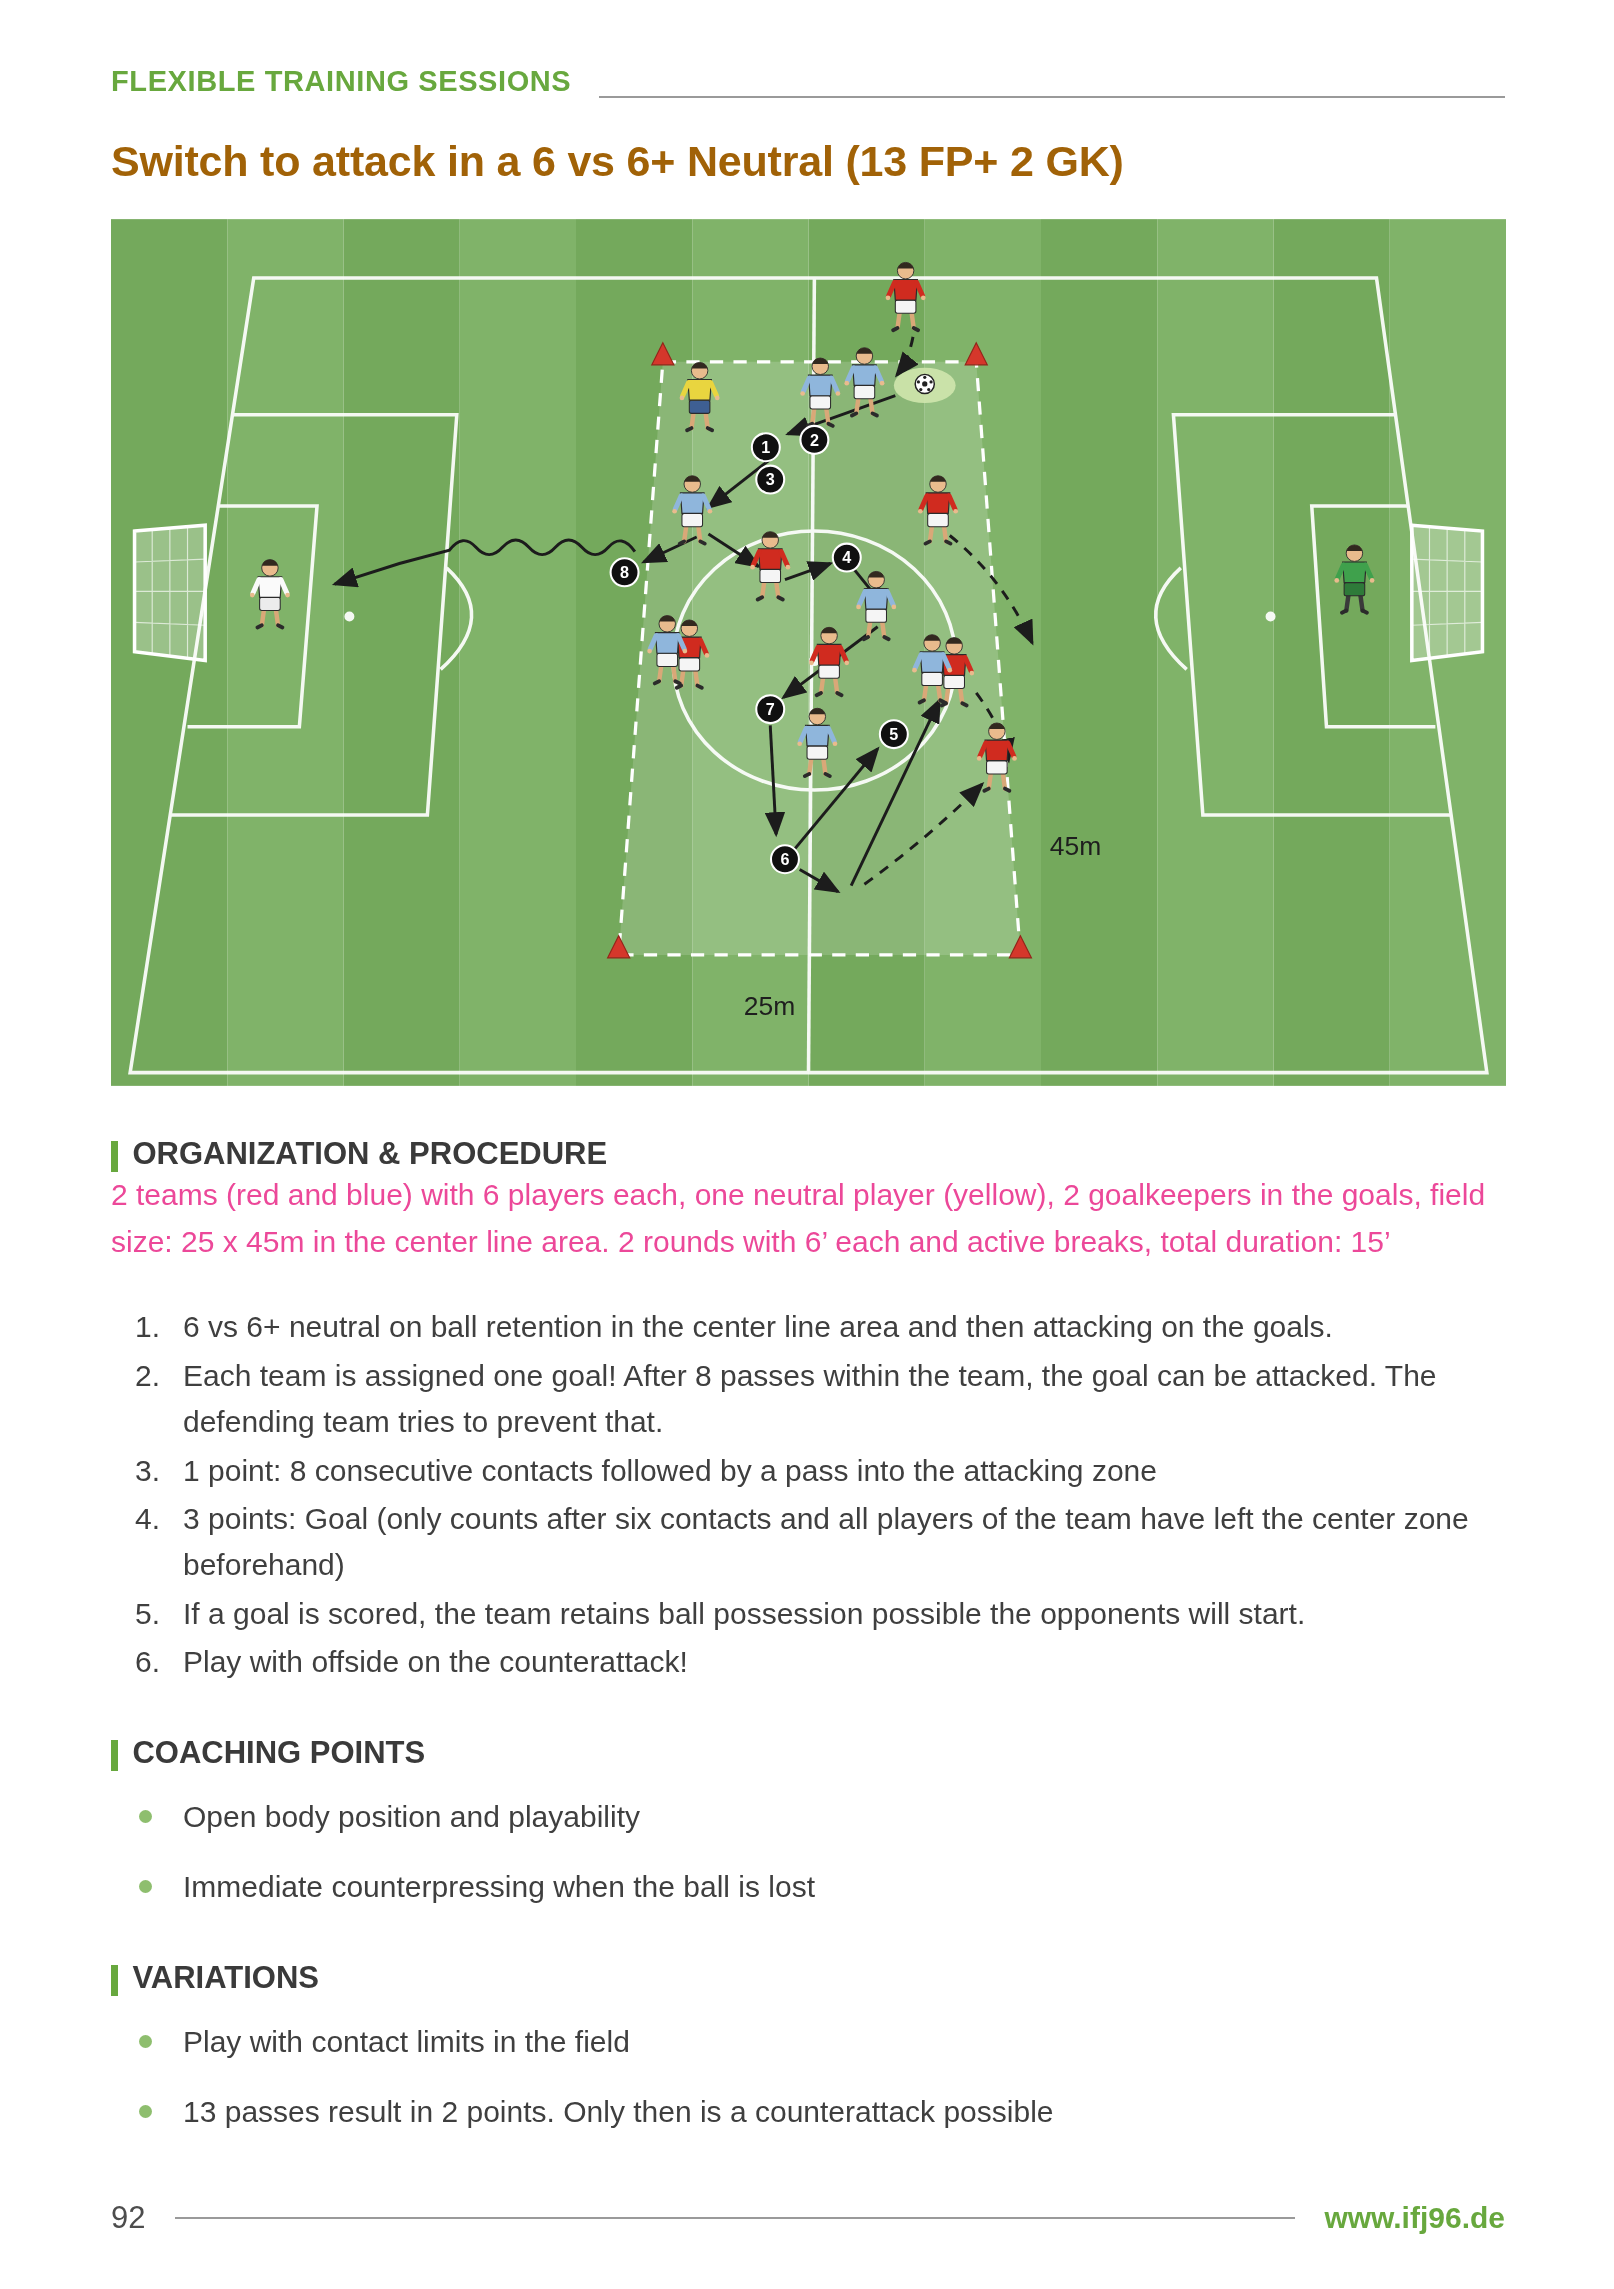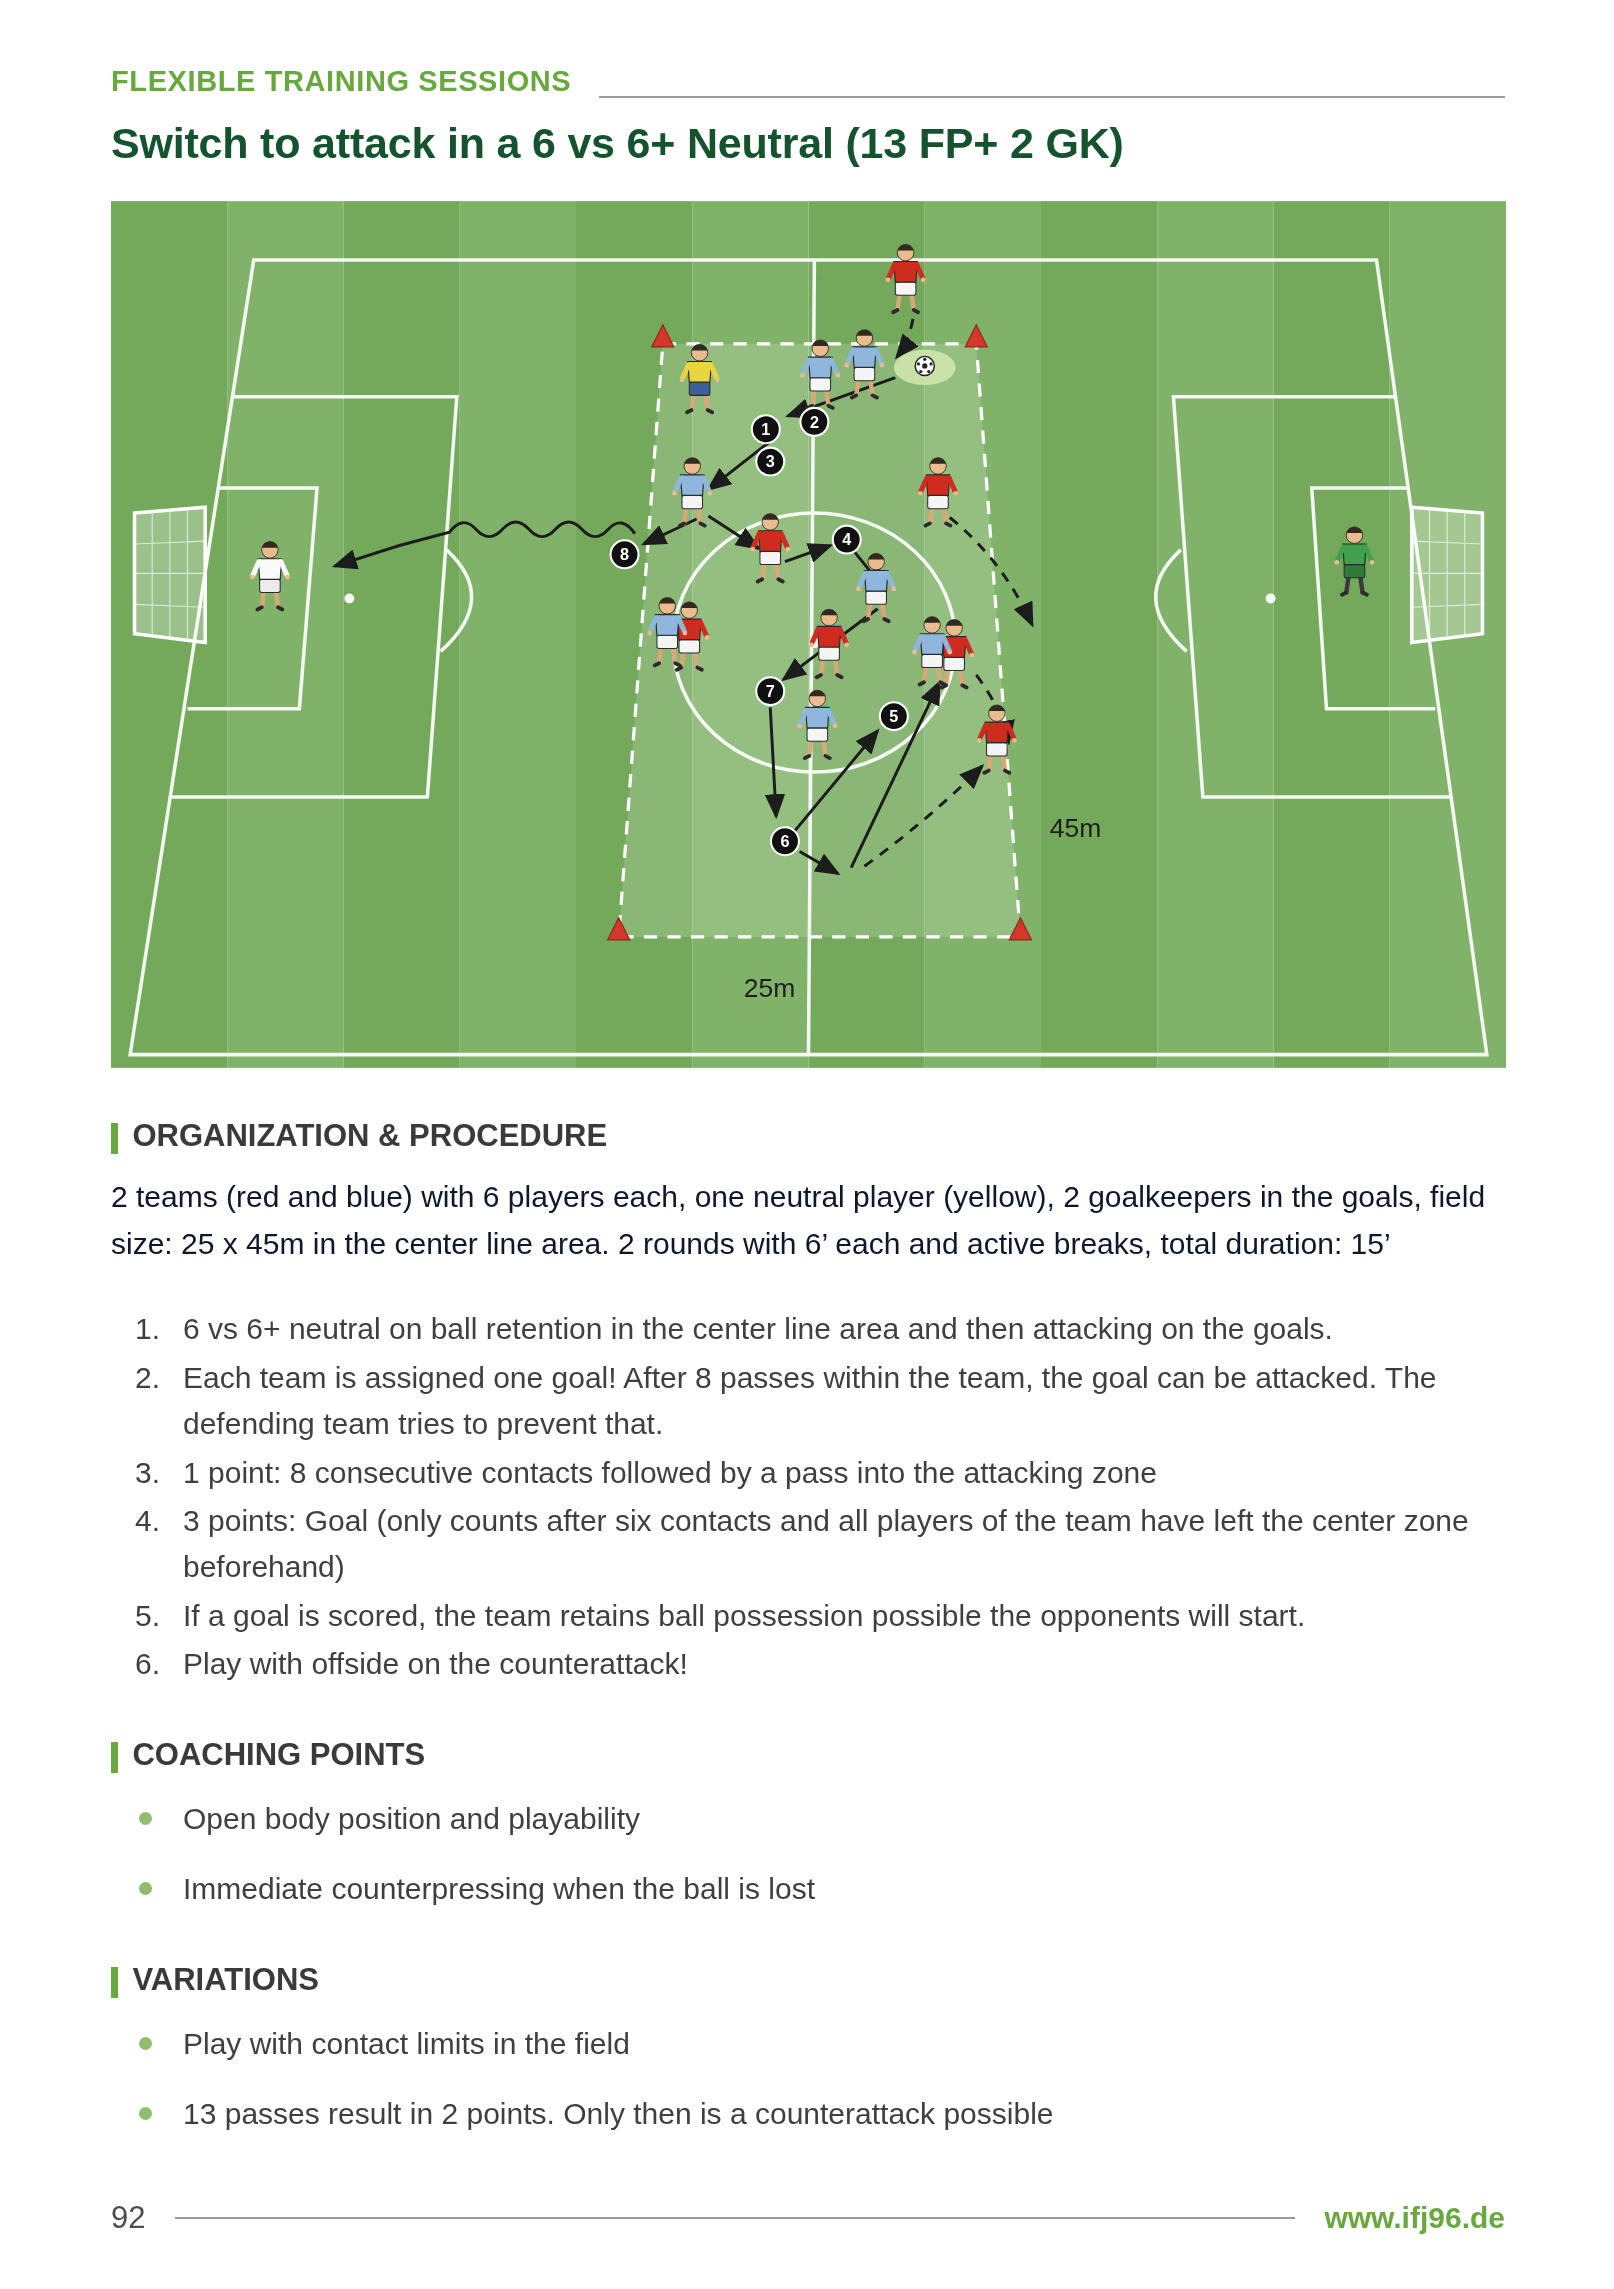--- a/index.html
+++ b/index.html
@@ -8,28 +8,28 @@
     position:relative; width:1614px; height:2290px; overflow:hidden;
     background:#fff; color:#3f3f3f;
     font-family:"Liberation Sans", sans-serif;
     padding:65px 109px 0 111px;
   }
   
   .topbar { display:flex; align-items:flex-end; gap:28px; }
   .kicker { color:var(--accent,#68a83e); font-weight:bold; font-size:29px; letter-spacing:0.6px; white-space:nowrap; }
   .rule { flex:1; height:1.8px; background:#9a9a9a; }
   
-  h1.title { margin-top:21px; font-size:43px; line-height:1.15; color:#14532d; letter-spacing:-0.2px; }
+  h1.title { margin-top:39px; font-size:43px; line-height:1.15; color:#a16207; letter-spacing:-0.2px; }
   
   figure.pitch { margin-top:33px; }
   figure.pitch svg { display:block; width:1395px; height:867px; font-family:"Liberation Sans", sans-serif; }
   
   h2.sec { display:flex; align-items:flex-end; gap:14px; margin-top:50px; font-size:31px; color:#3a3a3a; }
   .h2bar { width:7.4px; height:31px; background:var(--accent,#68a83e); flex:0 0 auto; }
-  p.body { margin-top:20px; font-size:30px; line-height:1.55; color:#0f172a; }
+  p.body { font-size:30px; line-height:1.55; color:#ec4899; }
   ol.steps { margin-top:39px; list-style:none; counter-reset:n; }
   ol.steps li { counter-increment:n; position:relative; padding-left:72px; font-size:30px; line-height:1.55; color:#3f3f3f; margin-top:1.8px; }
   ol.steps li::before { content:counter(n) "."; position:absolute; left:24px; top:0; }
   ul.dots { margin-top:18.5px; list-style:none; }
   ul.dots li { position:relative; padding-left:72px; font-size:30px; line-height:1.55; color:#3f3f3f; margin-top:23px; }
   ul.dots li::before { content:""; position:absolute; left:28px; top:15.7px; width:13px; height:13px; border-radius:50%; background:var(--accent,#68a83e); opacity:.75; }
   
   .footer { position:absolute; left:111px; right:109px; bottom:54px; display:flex; align-items:center; gap:29.5px;margin-top:9px; }
   .pageno { font-size:31px; color:#4d4d4d; }
   .site { font-size:30px; font-weight:bold; color:var(--accent,#68a83e); white-space:nowrap; }

